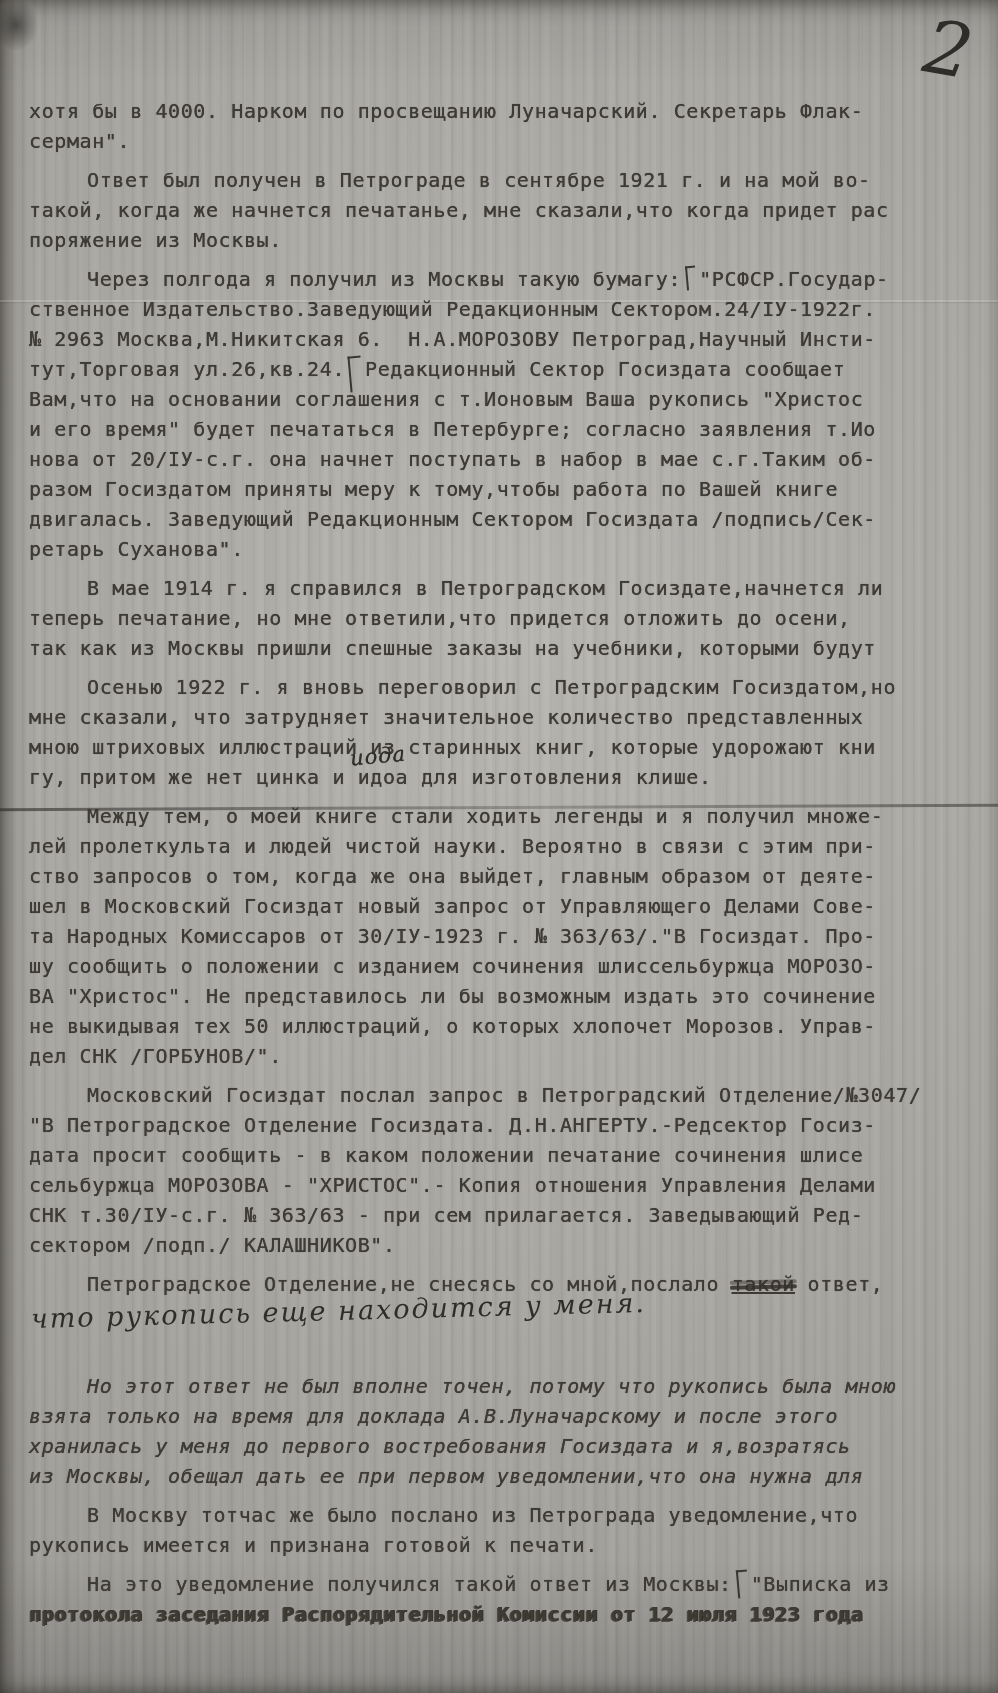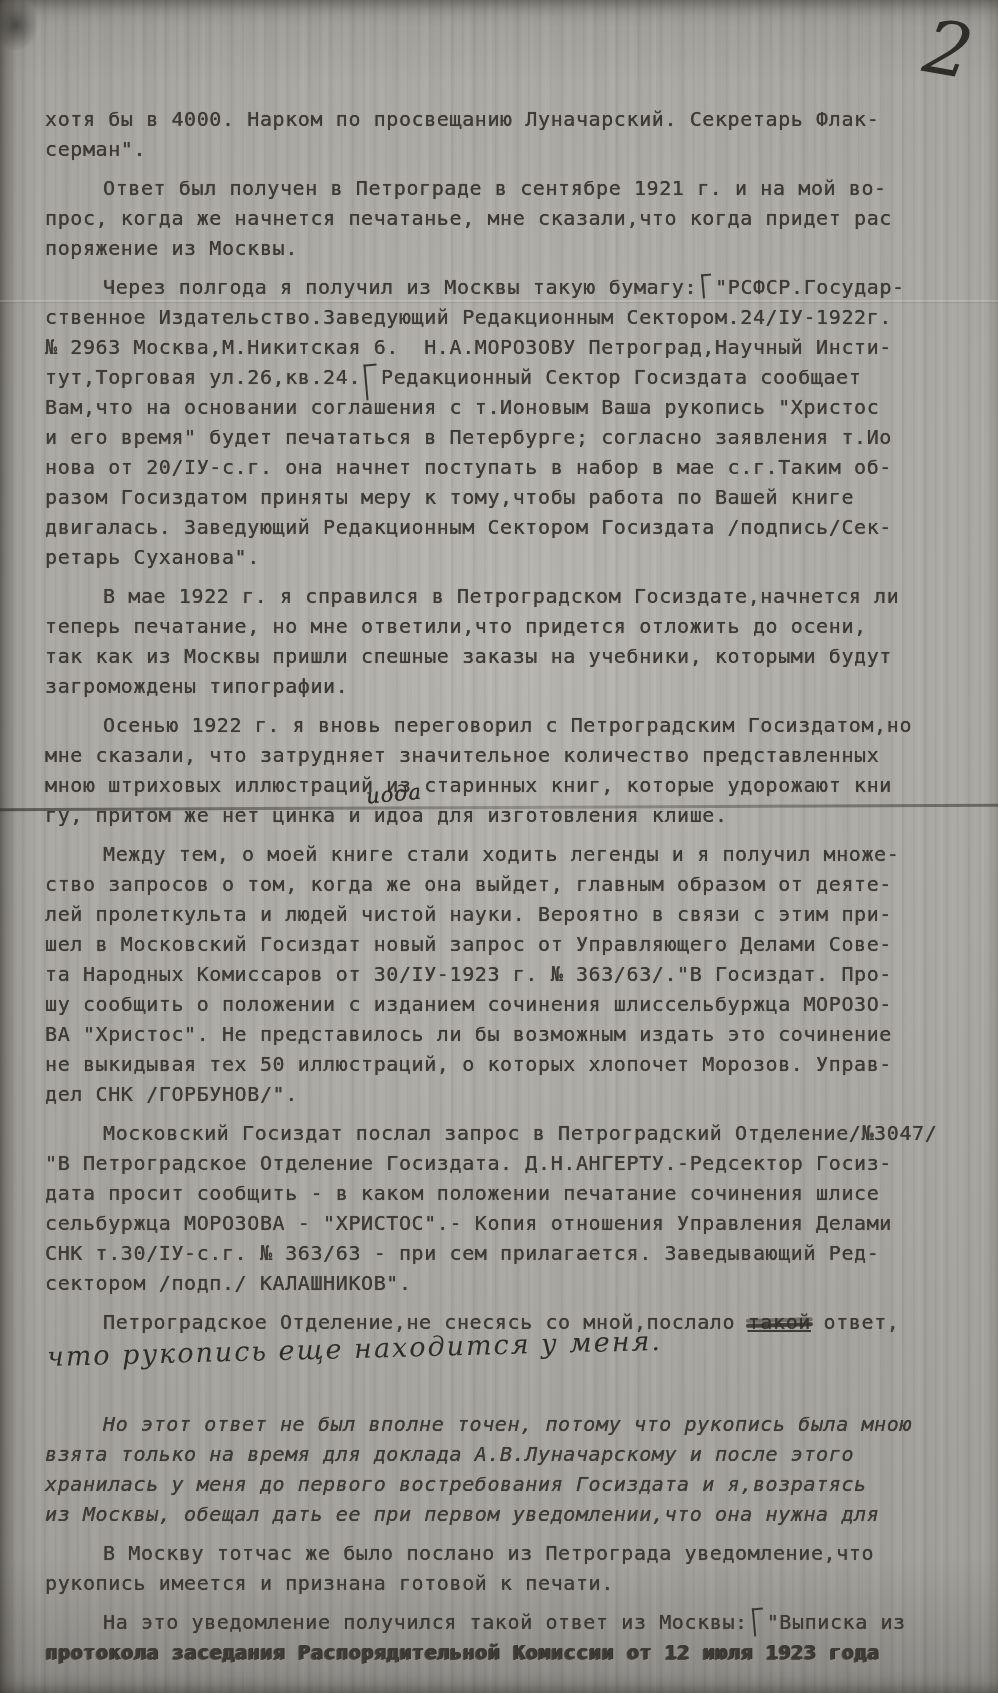--- a/index.html
+++ b/index.html
@@ -24,21 +24,21 @@
   .corner-stain {
     position:absolute; left:-14px; top:-10px; width:60px; height:70px;
     background:radial-gradient(closest-side, rgba(20,18,15,0.55), rgba(20,18,15,0) 75%);
   }
   .page-num {
     position:absolute; top:6px; right:26px;
     font-family:"DejaVu Serif", serif; font-style:italic;
     font-size:74px; color:#2b2926;
     transform:rotate(10deg);
   }
-  .text { position:absolute; left:45px; top:96px; width:905px; color:#3e3a34;margin-top:8px; }
+  .text { position:absolute; left:29px; top:96px; width:905px; color:#3e3a34; }
   .tl {
     height:30px; line-height:30px; white-space:pre;
     font-size:20px; letter-spacing:0.6px;
     text-shadow:0 0 0.7px rgba(40,36,30,0.85);
   }
   .ind { padding-left:58px; }
   .para { margin-top:9px; }
   .para-first { margin-top:0; }
   #p9 { margin-top:26px;font-style:italic; }
   .bracket {
@@ -95,55 +95,54 @@
 
   <div class="text">
 
     <div class="para para-first" id="p1">
       <div class="tl">хотя бы в 4000. Нарком по просвещанию Луначарский. Секретарь Флак-</div>
       <div class="tl">серман".</div>
     </div>
 
     <div class="para" id="p2">
       <div class="tl ind">Ответ был получен в Петрограде в сентябре 1921 г. и на мой во-</div>
-      <div class="tl">прос, когда же начнется печатанье, мне сказали,что когда придет рас</div>
+      <div class="tl">такой, когда же начнется печатанье, мне сказали,что когда придет рас</div>
       <div class="tl">поряжение из Москвы.</div>
     </div>
 
     <div class="para" id="p3">
       <div class="tl ind"><span>Через полгода я получил из Москвы такую бумагу:</span><span class="bracket bracket-small"></span><span>"РСФСР.Государ-</span></div>
       <div class="tl">ственное Издательство.Заведующий Редакционным Сектором.24/IУ-1922г.</div>
       <div class="tl">№ 2963 Москва,М.Никитская 6.  Н.А.МОРОЗОВУ Петроград,Научный Инсти-</div>
       <div class="tl"><span>тут,Торговая ул.26,кв.24.</span><span class="bracket bracket-large"></span><span>Редакционный Сектор Госиздата сообщает</span></div>
       <div class="tl">Вам,что на основании соглашения с т.Ионовым Ваша рукопись "Христос</div>
       <div class="tl">и его время" будет печататься в Петербурге; согласно заявления т.Ио</div>
       <div class="tl">нова от 20/IУ-с.г. она начнет поступать в набор в мае с.г.Таким об-</div>
       <div class="tl">разом Госиздатом приняты меру к тому,чтобы работа по Вашей книге</div>
       <div class="tl">двигалась. Заведующий Редакционным Сектором Госиздата /подпись/Сек-</div>
       <div class="tl">ретарь Суханова".</div>
     </div>
 
     <div class="para" id="p4">
-      <div class="tl ind">В мае 1922 г. я справился в Петроградском Госиздате,начнется ли</div>
+      <div class="tl ind">В мае 1914 г. я справился в Петроградском Госиздате,начнется ли</div>
       <div class="tl">теперь печатание, но мне ответили,что придется отложить до осени,</div>
       <div class="tl">так как из Москвы пришли спешные заказы на учебники, которыми будут</div>
-      <div class="tl">загромождены типографии.</div>
     </div>
 
     <div class="para" id="p5">
       <div class="tl ind">Осенью 1922 г. я вновь переговорил с Петроградским Госиздатом,но</div>
       <div class="tl">мне сказали, что затрудняет значительное количество представленных</div>
       <div class="tl">мною штриховых иллюстраций из старинных книг, которые удорожают кни</div>
       <div class="tl"><span>гу, притом же нет цинка и </span><span class="word-wrap"><span class="hand hand-corr">иода</span><span>идоа</span></span><span> для изготовления клише.</span></div>
     </div>
 
     <div class="para" id="p6">
       <div class="tl ind">Между тем, о моей книге стали ходить легенды и я получил множе-</div>
+      <div class="tl">лей пролеткульта и людей чистой науки. Вероятно в связи с этим при-</div>
       <div class="tl">ство запросов о том, когда же она выйдет, главным образом от деяте-</div>
-      <div class="tl">лей пролеткульта и людей чистой науки. Вероятно в связи с этим при-</div>
       <div class="tl">шел в Московский Госиздат новый запрос от Управляющего Делами Сове-</div>
       <div class="tl">та Народных Комиссаров от 30/IУ-1923 г. № 363/63/."В Госиздат. Про-</div>
       <div class="tl">шу сообщить о положении с изданием сочинения шлиссельбуржца МОРОЗО-</div>
       <div class="tl">ВА "Христос". Не представилось ли бы возможным издать это сочинение</div>
       <div class="tl">не выкидывая тех 50 иллюстраций, о которых хлопочет Морозов. Управ-</div>
       <div class="tl">дел СНК /ГОРБУНОВ/".</div>
     </div>
 
     <div class="para" id="p7">
       <div class="tl ind">Московский Госиздат послал запрос в Петроградский Отделение/№3047/</div>

